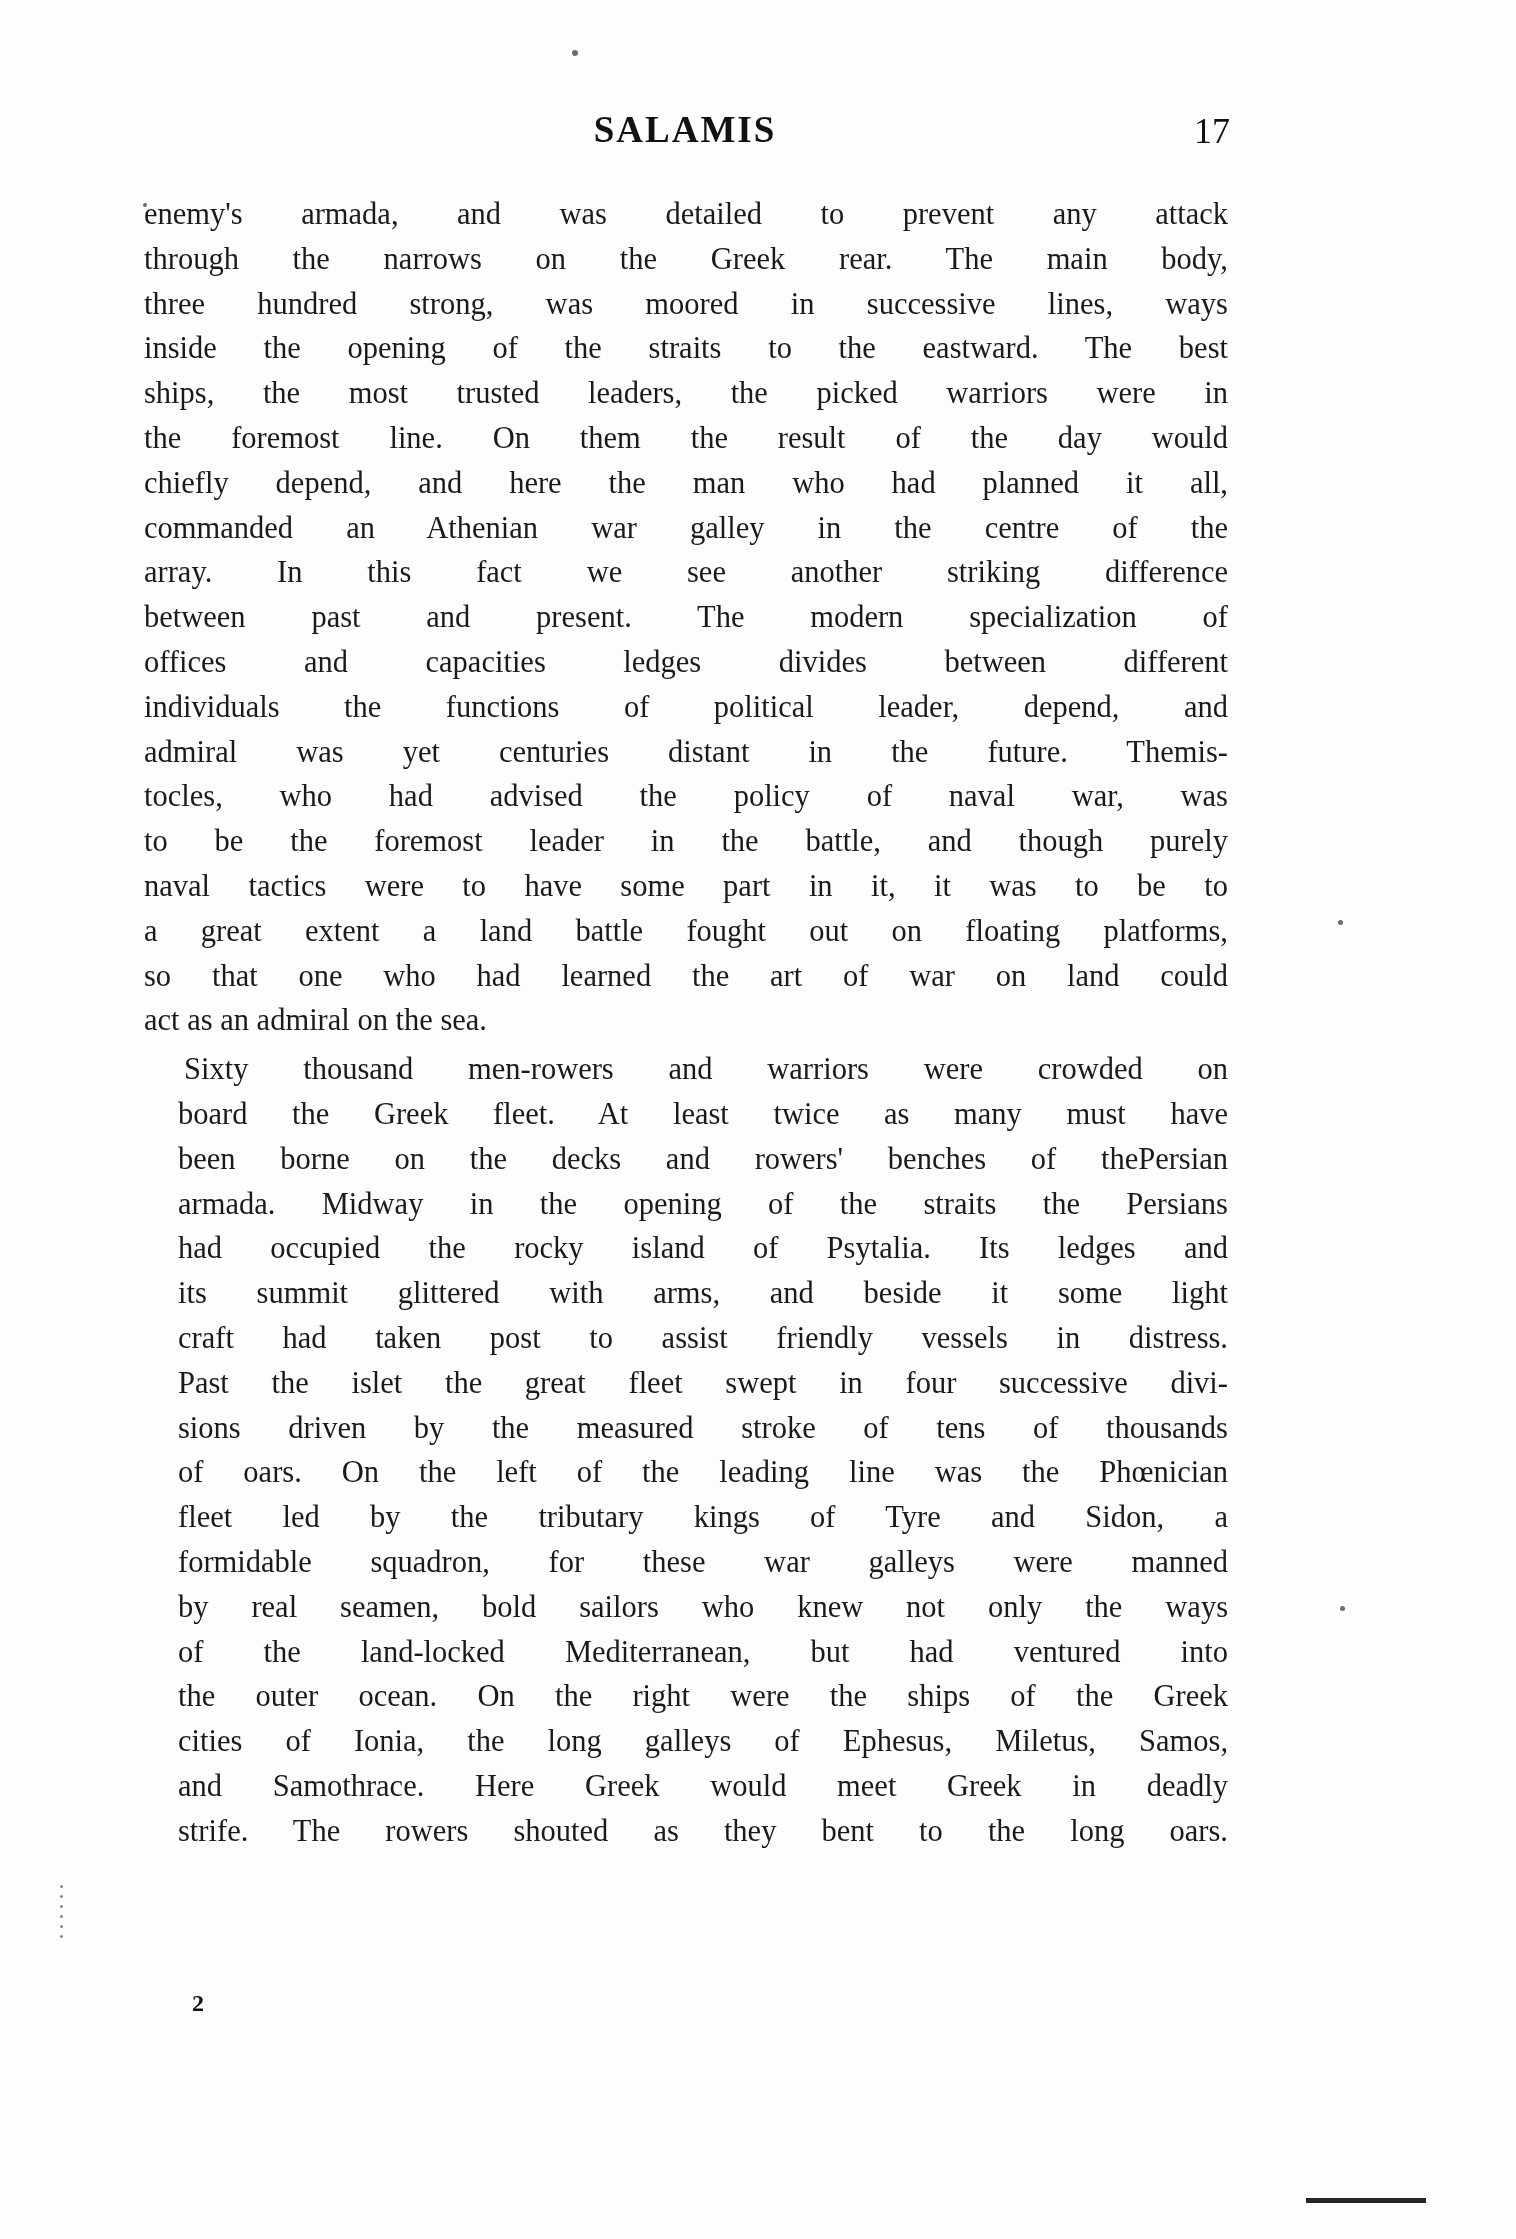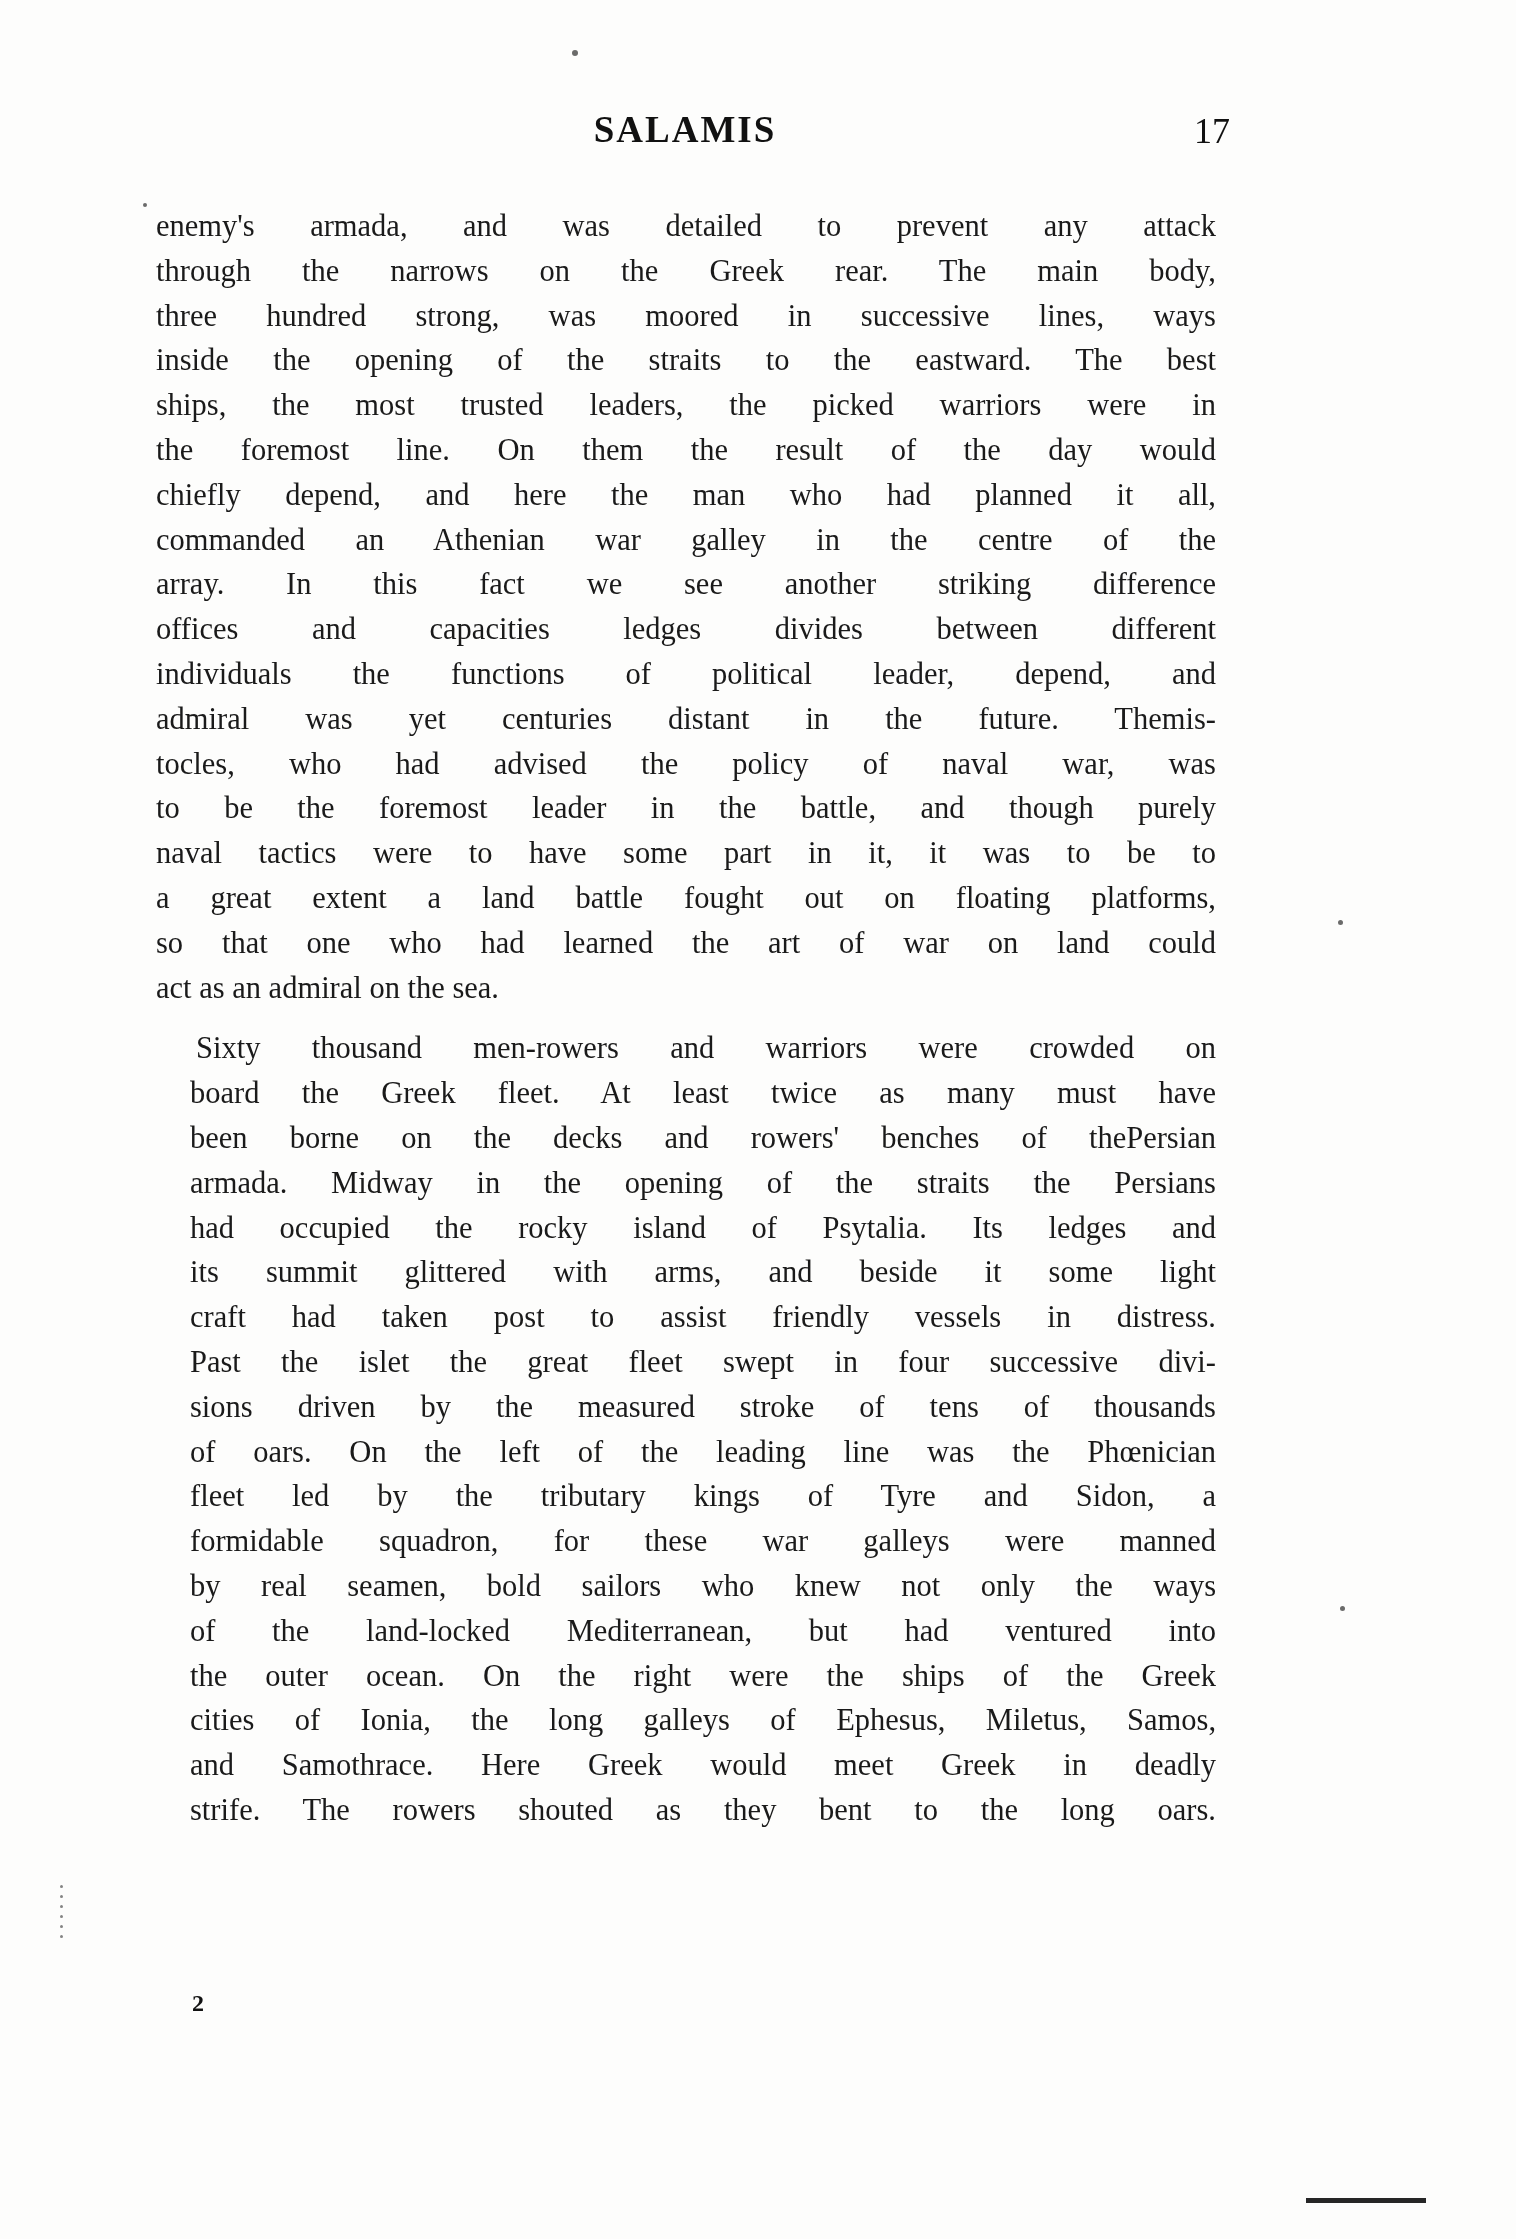--- a/index.html
+++ b/index.html
@@ -64,21 +64,21 @@
     left: 140px;
     width: 1092px;
     font-size: 30.5px;
     line-height: 44.8px;
     text-align: justify;
     text-justify: inter-word;
     font-family: "Liberation Serif", serif;
     color: #1a1a1a;
   }
   .para {
-    margin: 16px;
+    margin: 4px;
   }
   .para + .para {
     text-indent: 34px;
   }
   .line {
     display: block;
     white-space: nowrap;
   }
   
   .line.j {
@@ -151,20 +151,21 @@
     <p class="para">
       <span class="line j">enemy's armada, and was detailed to prevent any attack</span>
       <span class="line j">through the narrows on the Greek rear.  The main body,</span>
       <span class="line j">three hundred strong, was moored in successive lines, ways</span>
       <span class="line j">inside the opening of the straits to the eastward.  The best</span>
       <span class="line j">ships, the most trusted leaders, the picked warriors were in</span>
       <span class="line j">the foremost line.  On them the result of the day would</span>
       <span class="line j">chiefly depend, and here the man who had planned it all,</span>
       <span class="line j">commanded an Athenian war galley in the centre of the</span>
       <span class="line j">array.  In this fact we see another striking difference</span>
+      <span class="line j">between past and present.  The modern specialization of</span>
       <span class="line j">offices and capacities ledges divides between different</span>
       <span class="line j">individuals the functions of political leader, depend, and</span>
       <span class="line j">admiral was yet centuries distant in the future.  Themis-</span>
       <span class="line j">tocles, who had advised the policy of naval war, was</span>
       <span class="line j">to be the foremost leader in the battle, and though purely</span>
       <span class="line j">naval tactics were to have some part in it, it was to be to</span>
       <span class="line j">a great extent a land battle fought out on floating platforms,</span>
       <span class="line j">so that one who had learned the art of war on land could</span>
       <span class="line">act as an admiral on the sea.</span>
     </p>

